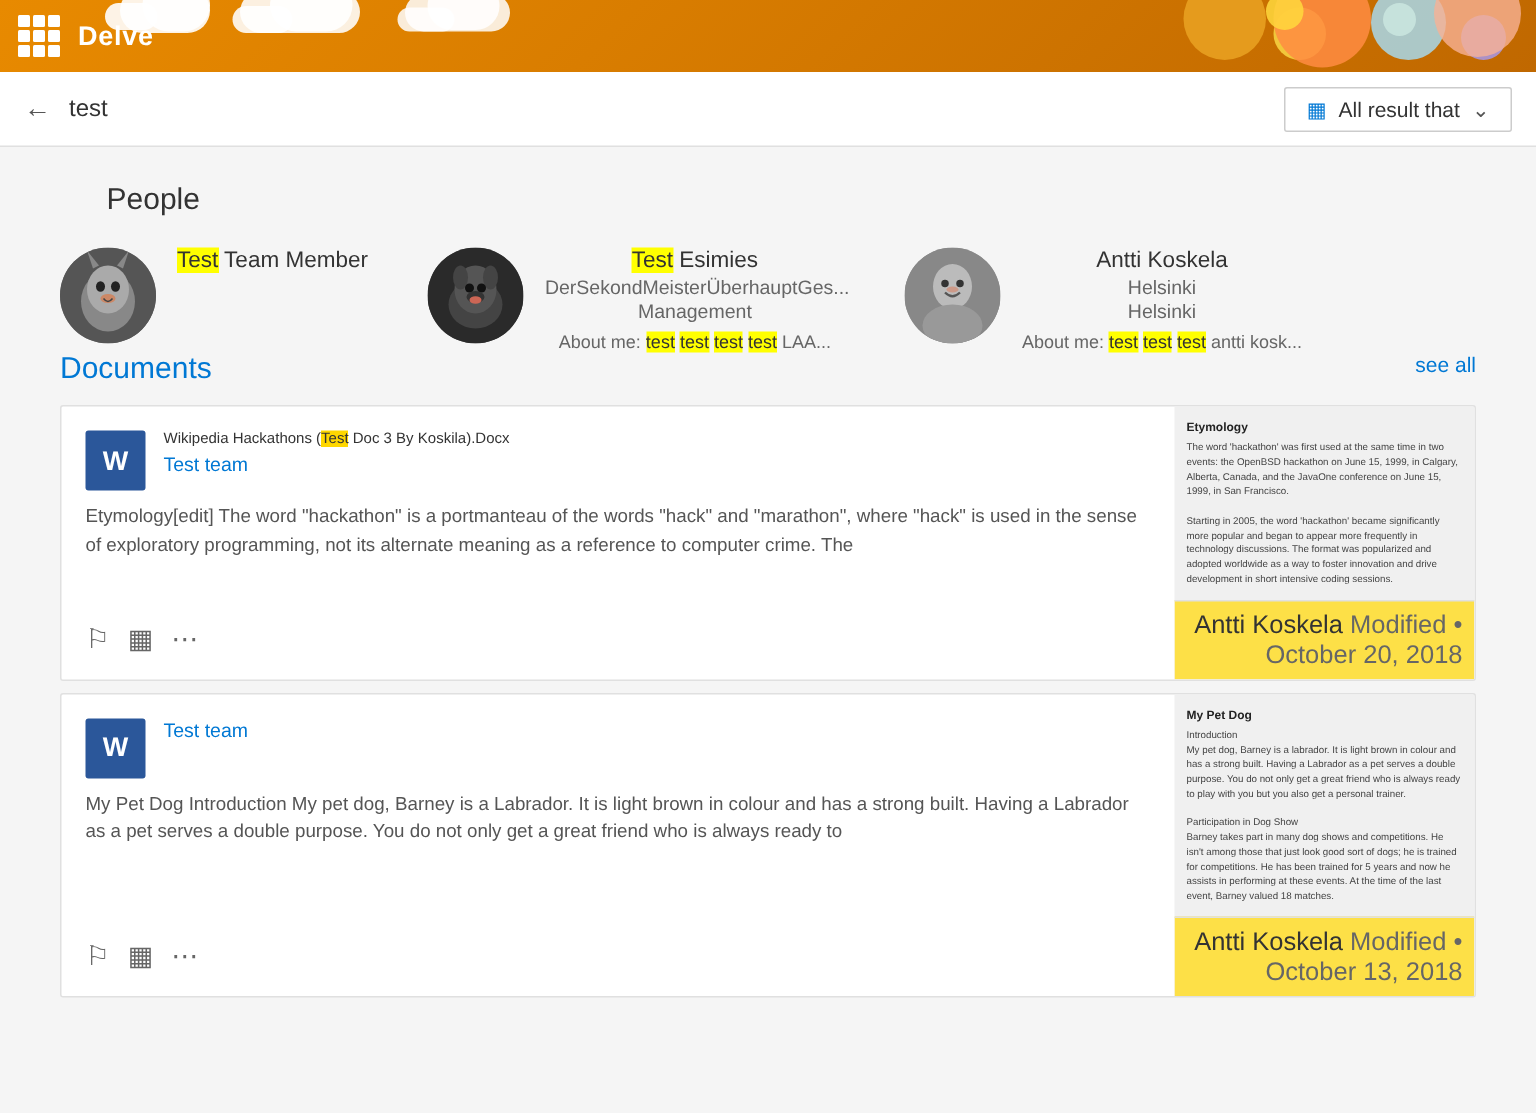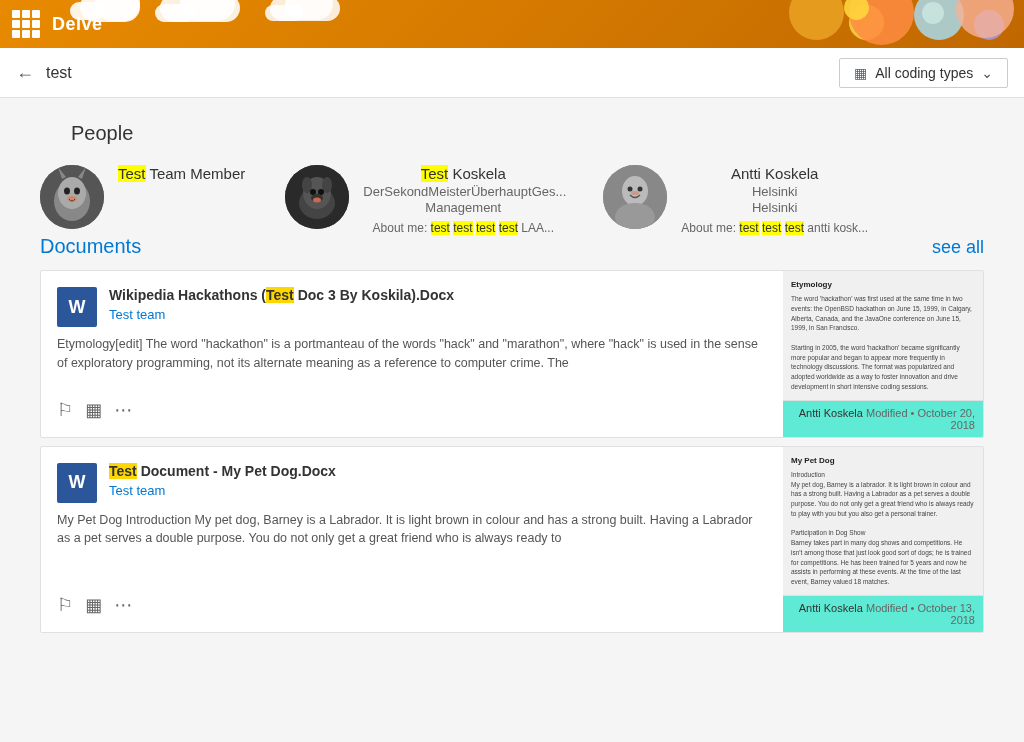--- a/index.html
+++ b/index.html
@@ -142,31 +142,31 @@
     }
     .highlight-orange {
       background-color: #FFD700;
       color: #333;
     }
 
     
     .documents-header {
       display: flex;
       justify-content: space-between;
-      align-items: flex-end;
+      align-items: flex-start;
       margin-bottom: 12px;
     }
     .documents-title {
       font-size: 20px;
       color: #0078d4;
       font-weight: 400;
       cursor: pointer;
     }
     .see-all {
-      font-size: 18px;
+      font-size: 14px;
       color: #0078d4;
       cursor: pointer;
       text-decoration: none;
     }
 
     .doc-card {
       background: white;
       border: 1px solid #e0e0e0;
       border-radius: 2px;
       display: flex;
@@ -193,23 +193,23 @@
       border-radius: 2px;
       display: flex;
       align-items: center;
       justify-content: center;
       color: white;
       font-size: 18px;
       font-weight: 700;
       flex-shrink: 0;
     }
     .doc-title {
-      font-size: 14px;
-      color: #333;
-      font-weight: 700;
+      font-size: 10px;
+      color: #333;
+      font-weight: 400;
       margin-bottom: 4px;
     }
     .doc-team {
       font-size: 13px;
       color: #0078d4;
       cursor: pointer;
     }
     .doc-excerpt {
       font-size: 12.5px;
       color: #555;
@@ -250,22 +250,22 @@
       margin-bottom: 4px;
       color: #222;
     }
     .doc-preview-text {
       font-size: 6.5px;
       color: #444;
       line-height: 1.5;
     }
     .doc-footer {
       padding: 6px 8px;
-      background: #5eead4;
-      font-size: 11px;
+      background: #fde047;
+      font-size: 17px;
       color: #666;
       border-top: 1px solid #e0e0e0;
       text-align: right;
     }
     .doc-footer-name { font-weight: 500; color: #333; }
 
     
     .avatar-wolf {
       background: linear-gradient(135deg, #555 0%, #888 50%, #444 100%);
       display: flex; align-items: center; justify-content: center;
@@ -321,21 +321,21 @@
       <div class="waffle-dot"></div>
   </div>
   <span class="app-title">Delve</span>
 </div>
 
 <div class="search-bar">
   <span class="back-btn">←</span>
   <span class="search-query">test</span>
   <div class="filter-btn">
     <span class="filter-icon">▦</span>
-    <span>All coding types</span>
+    <span>All result that</span>
     <span style="color:#555;">⌄</span>
   </div>
 </div>
 
 <div class="main-content">
 
   <div>
     <h2 class="section-title">People</h2>
     <div class="people-list">
 
@@ -374,21 +374,21 @@
               <ellipse cx="42" cy="20" rx="5" ry="8" fill="#444"></ellipse>
               <ellipse cx="28" cy="27" rx="3" ry="3" fill="#111"></ellipse>
               <ellipse cx="36" cy="27" rx="3" ry="3" fill="#111"></ellipse>
               <ellipse cx="32" cy="33" rx="6" ry="4" fill="#333"></ellipse>
               <ellipse cx="32" cy="35" rx="4" ry="2.5" fill="#cc6655"></ellipse>
             </svg>
           </div>
         </div>
         <div class="person-info">
           <div class="person-name">
-            <span class="highlight">Test</span><span> Koskela</span>
+            <span class="highlight">Test</span><span> Esimies</span>
           </div>
           <div class="person-detail">DerSekondMeisterÜberhauptGes...</div>
           <div class="person-detail">Management</div>
           <div class="person-about">About me: <span class="highlight">test</span> <span class="highlight">test</span> <span class="highlight">test</span> <span class="highlight">test</span> LAA...</div>
         </div>
       </div>
 
       <div class="person-card">
         <div class="avatar">
           <div class="avatar-person" style="width:100%;height:100%;">
@@ -452,23 +452,20 @@
           <span class="doc-footer-name">Antti Koskela</span> <span>Modified • October 20, 2018</span>
         </div>
       </div>
     </div>
 
     <div class="doc-card">
       <div class="doc-main">
         <div class="doc-header">
           <div class="doc-icon">W</div>
           <div>
-            <div class="doc-title">
-              <span class="highlight-orange">Test</span> Document - My Pet Dog.Docx
-            </div>
             <div class="doc-team">Test team</div>
           </div>
         </div>
         <div class="doc-excerpt">
           My Pet Dog Introduction My pet dog, Barney is a Labrador. It is light brown in colour and has a strong built. Having a Labrador as a pet serves a double purpose. You do not only get a great friend who is always ready to
         </div>
         <div class="doc-actions">
           <span class="doc-action">⚐</span>
           <span class="doc-action">▦</span>
           <span class="doc-action">⋯</span>

